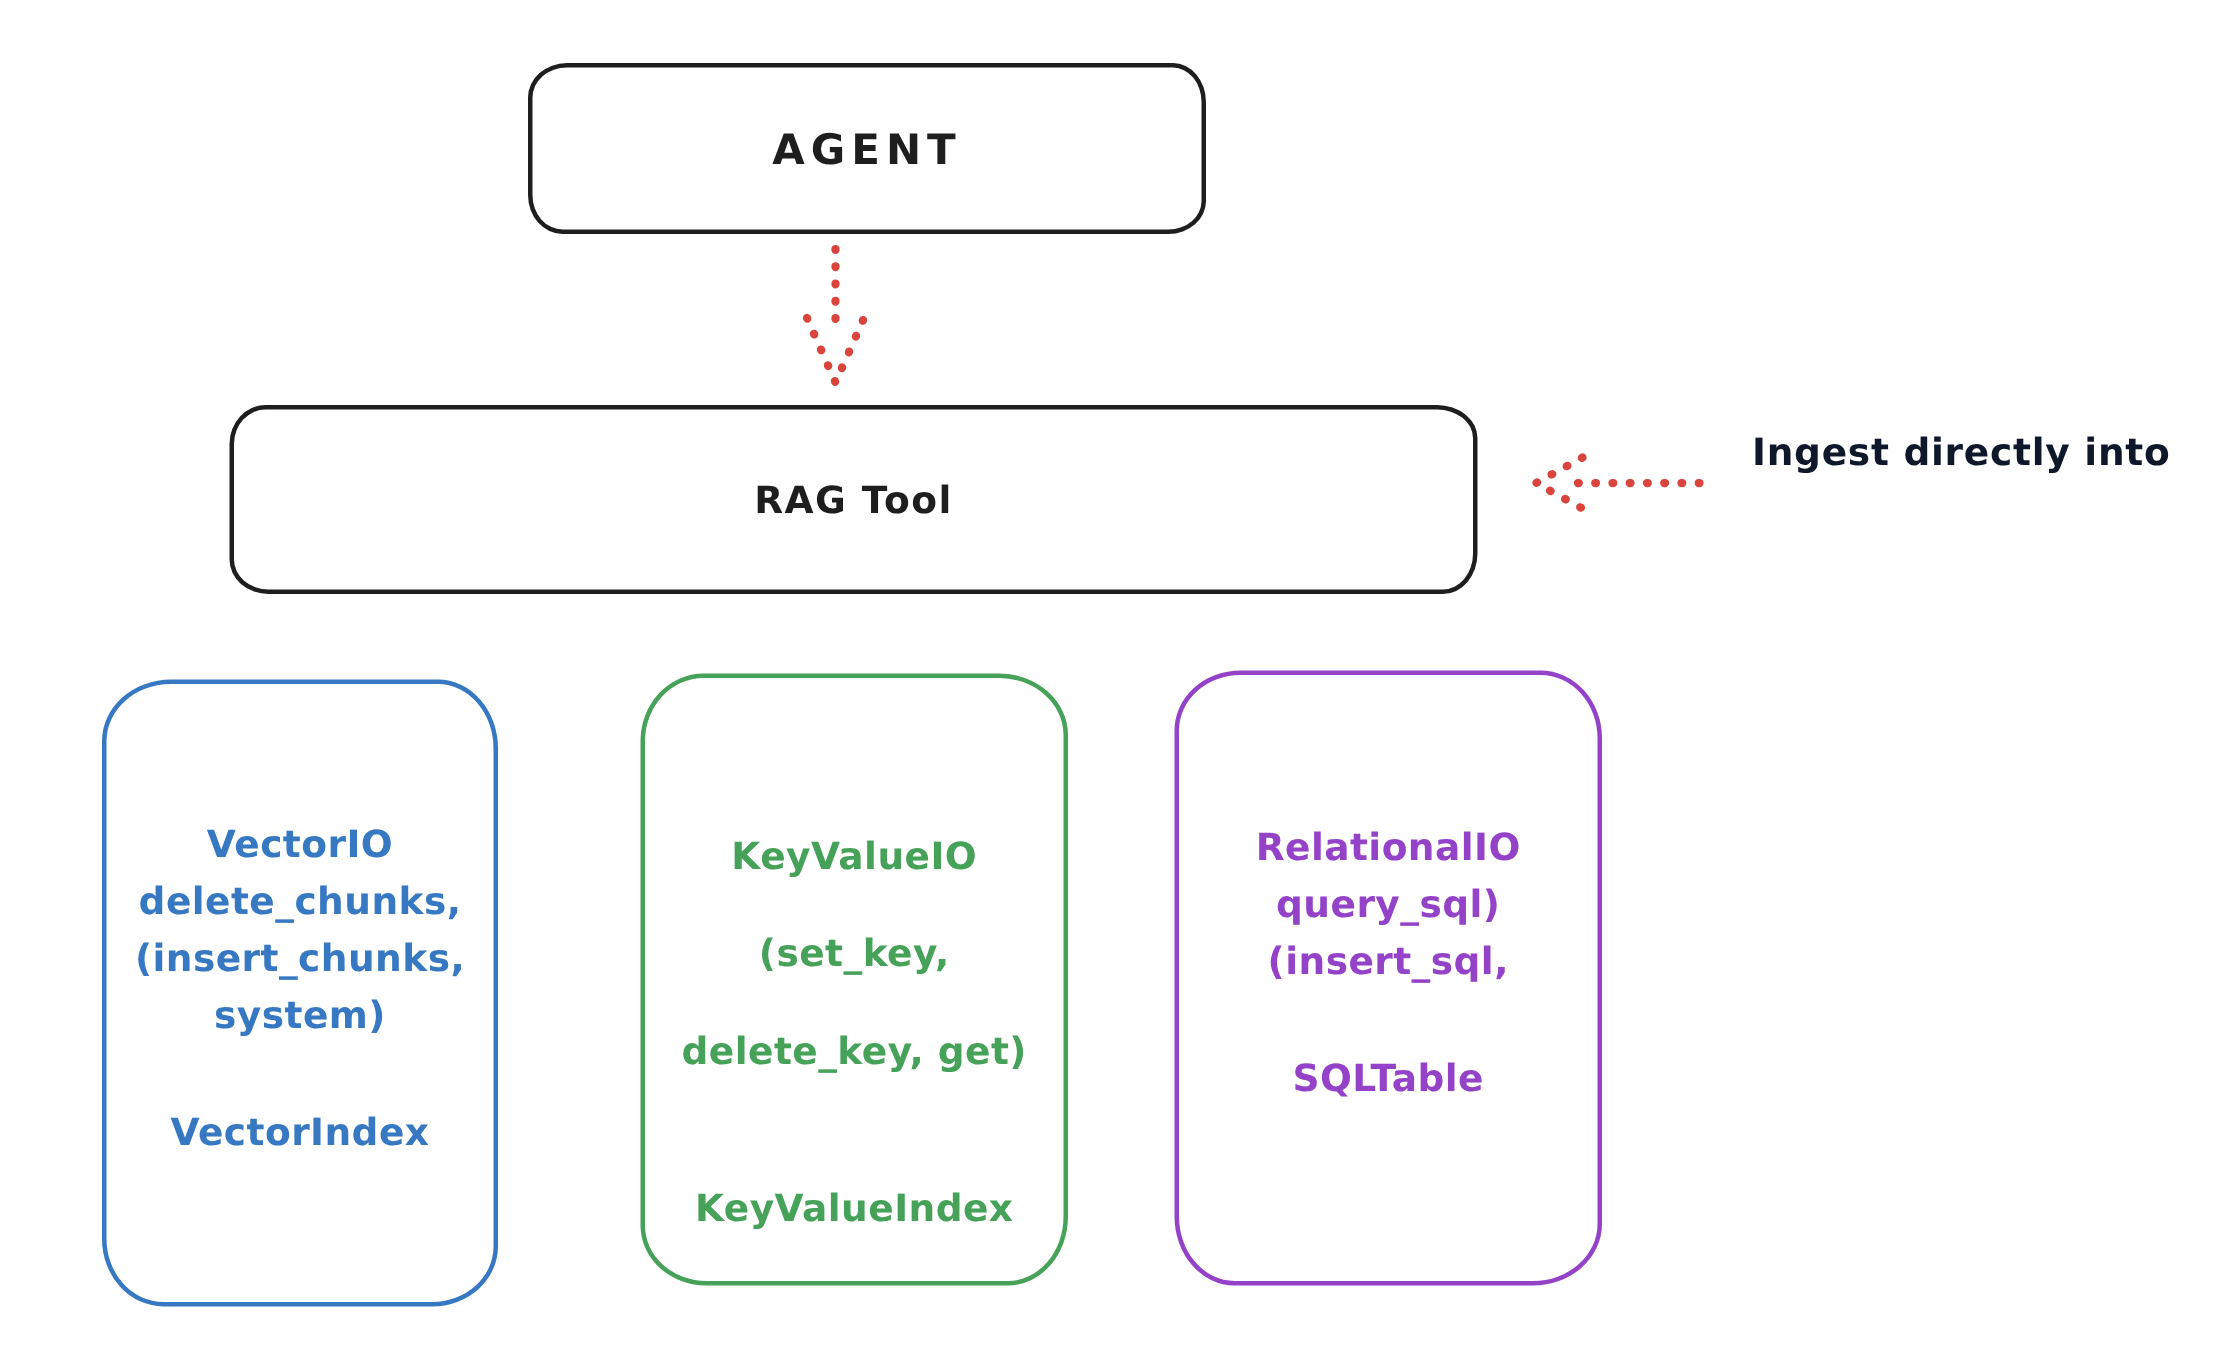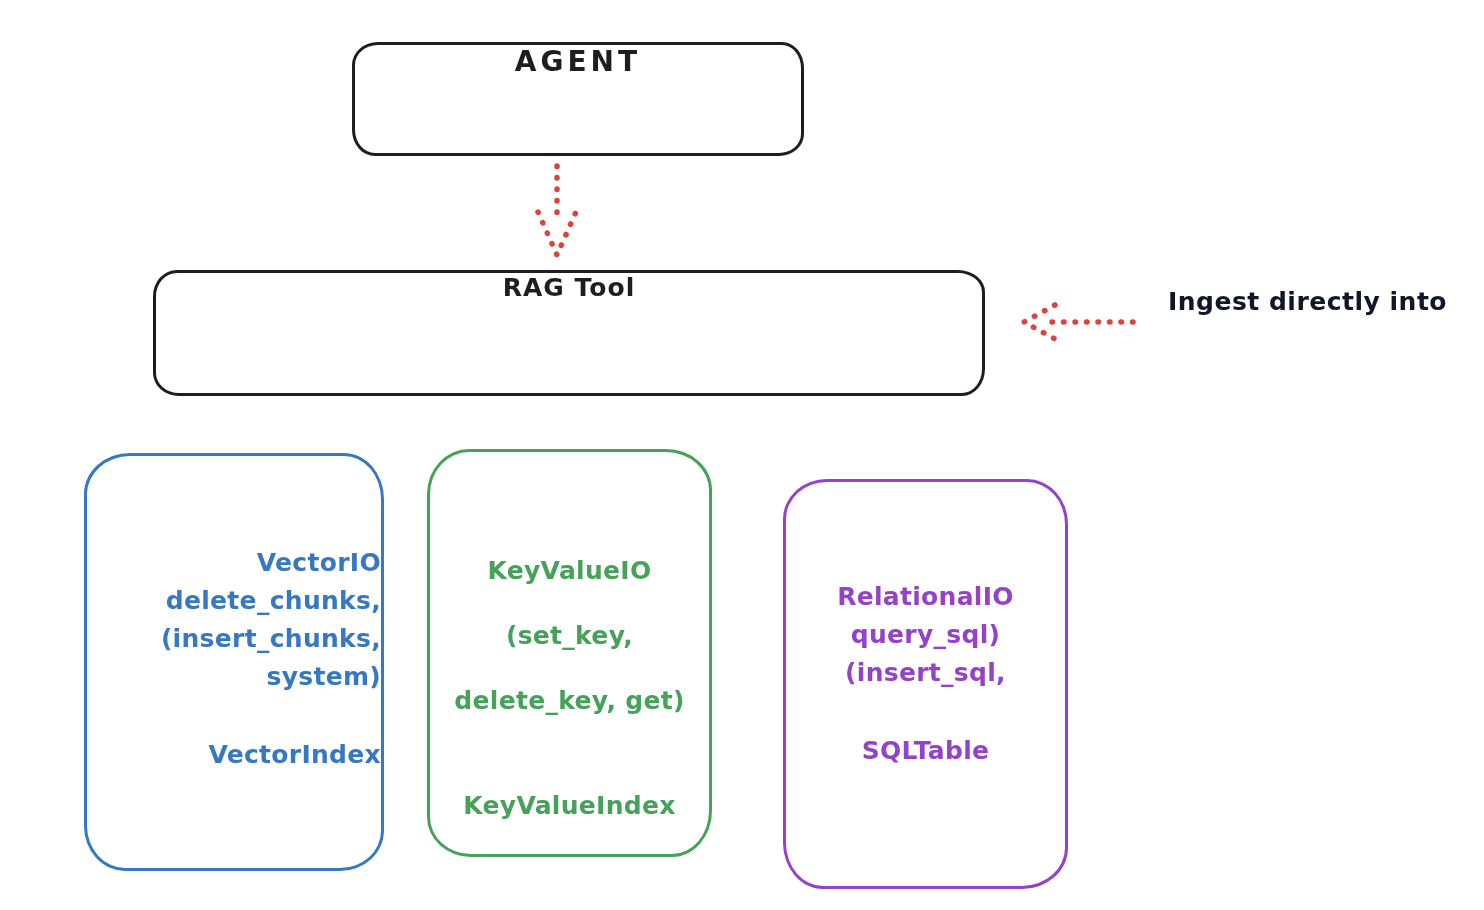--- a/index.html
+++ b/index.html
@@ -14,20 +14,21 @@
     background: #ffffff;
     overflow: hidden;
     font-family: "DejaVu Sans", sans-serif;
   }
   
   .node {
     position: absolute;
     border: 3.5px solid #1e1e1e;
     background: #ffffff;
     display: flex;
+    align-items: center;
     justify-content: center;
     color: #1e1e1e;
     box-sizing: border-box;
   }
   .node-agent {
     left: 352px;
     top: 42px;
     width: 452px;
     height: 114px;
     border-radius: 26px 22px 25px 23px / 23px 26px 22px 26px;
@@ -81,29 +82,28 @@
     text-align: center;
     font-size: 25px;
     font-weight: 600;
     line-height: 38px;
     letter-spacing: 0.3px;
   }
   .store .index-label {
     margin-top: 40px;
   }
   .store-vector {
-    left: 84px;
+    left: 68px;
     top: 453px;
-    width: 300px;
+    width: 264px;
     height: 418px;
     border: 3px solid #3778c2;
     color: #3778c2;
     border-radius: 46px 40px 44px 41px / 41px 46px 40px 45px;
     padding-top: 88px;
-    align-items: flex-end;
   }
   .store-keyvalue {
     left: 427px;
     top: 449px;
     width: 285px;
     height: 408px;
     border: 3px solid #46a159;
     color: #46a159;
     border-radius: 42px 46px 40px 44px / 45px 41px 46px 40px;
     padding-top: 100px;
@@ -111,21 +111,20 @@
   }
   .store-relational {
     left: 783px;
     top: 447px;
     width: 285px;
     height: 410px;
     border: 3px solid #9442c8;
     color: #9442c8;
     border-radius: 44px 41px 46px 40px / 40px 45px 41px 46px;
     padding-top: 96px;
-    margin-top: 32px;
   }
 </style>
 </head>
 <body>
 
 <div class="canvas">
 
   <div class="node node-agent">
     <span>AGENT</span>
   </div>

